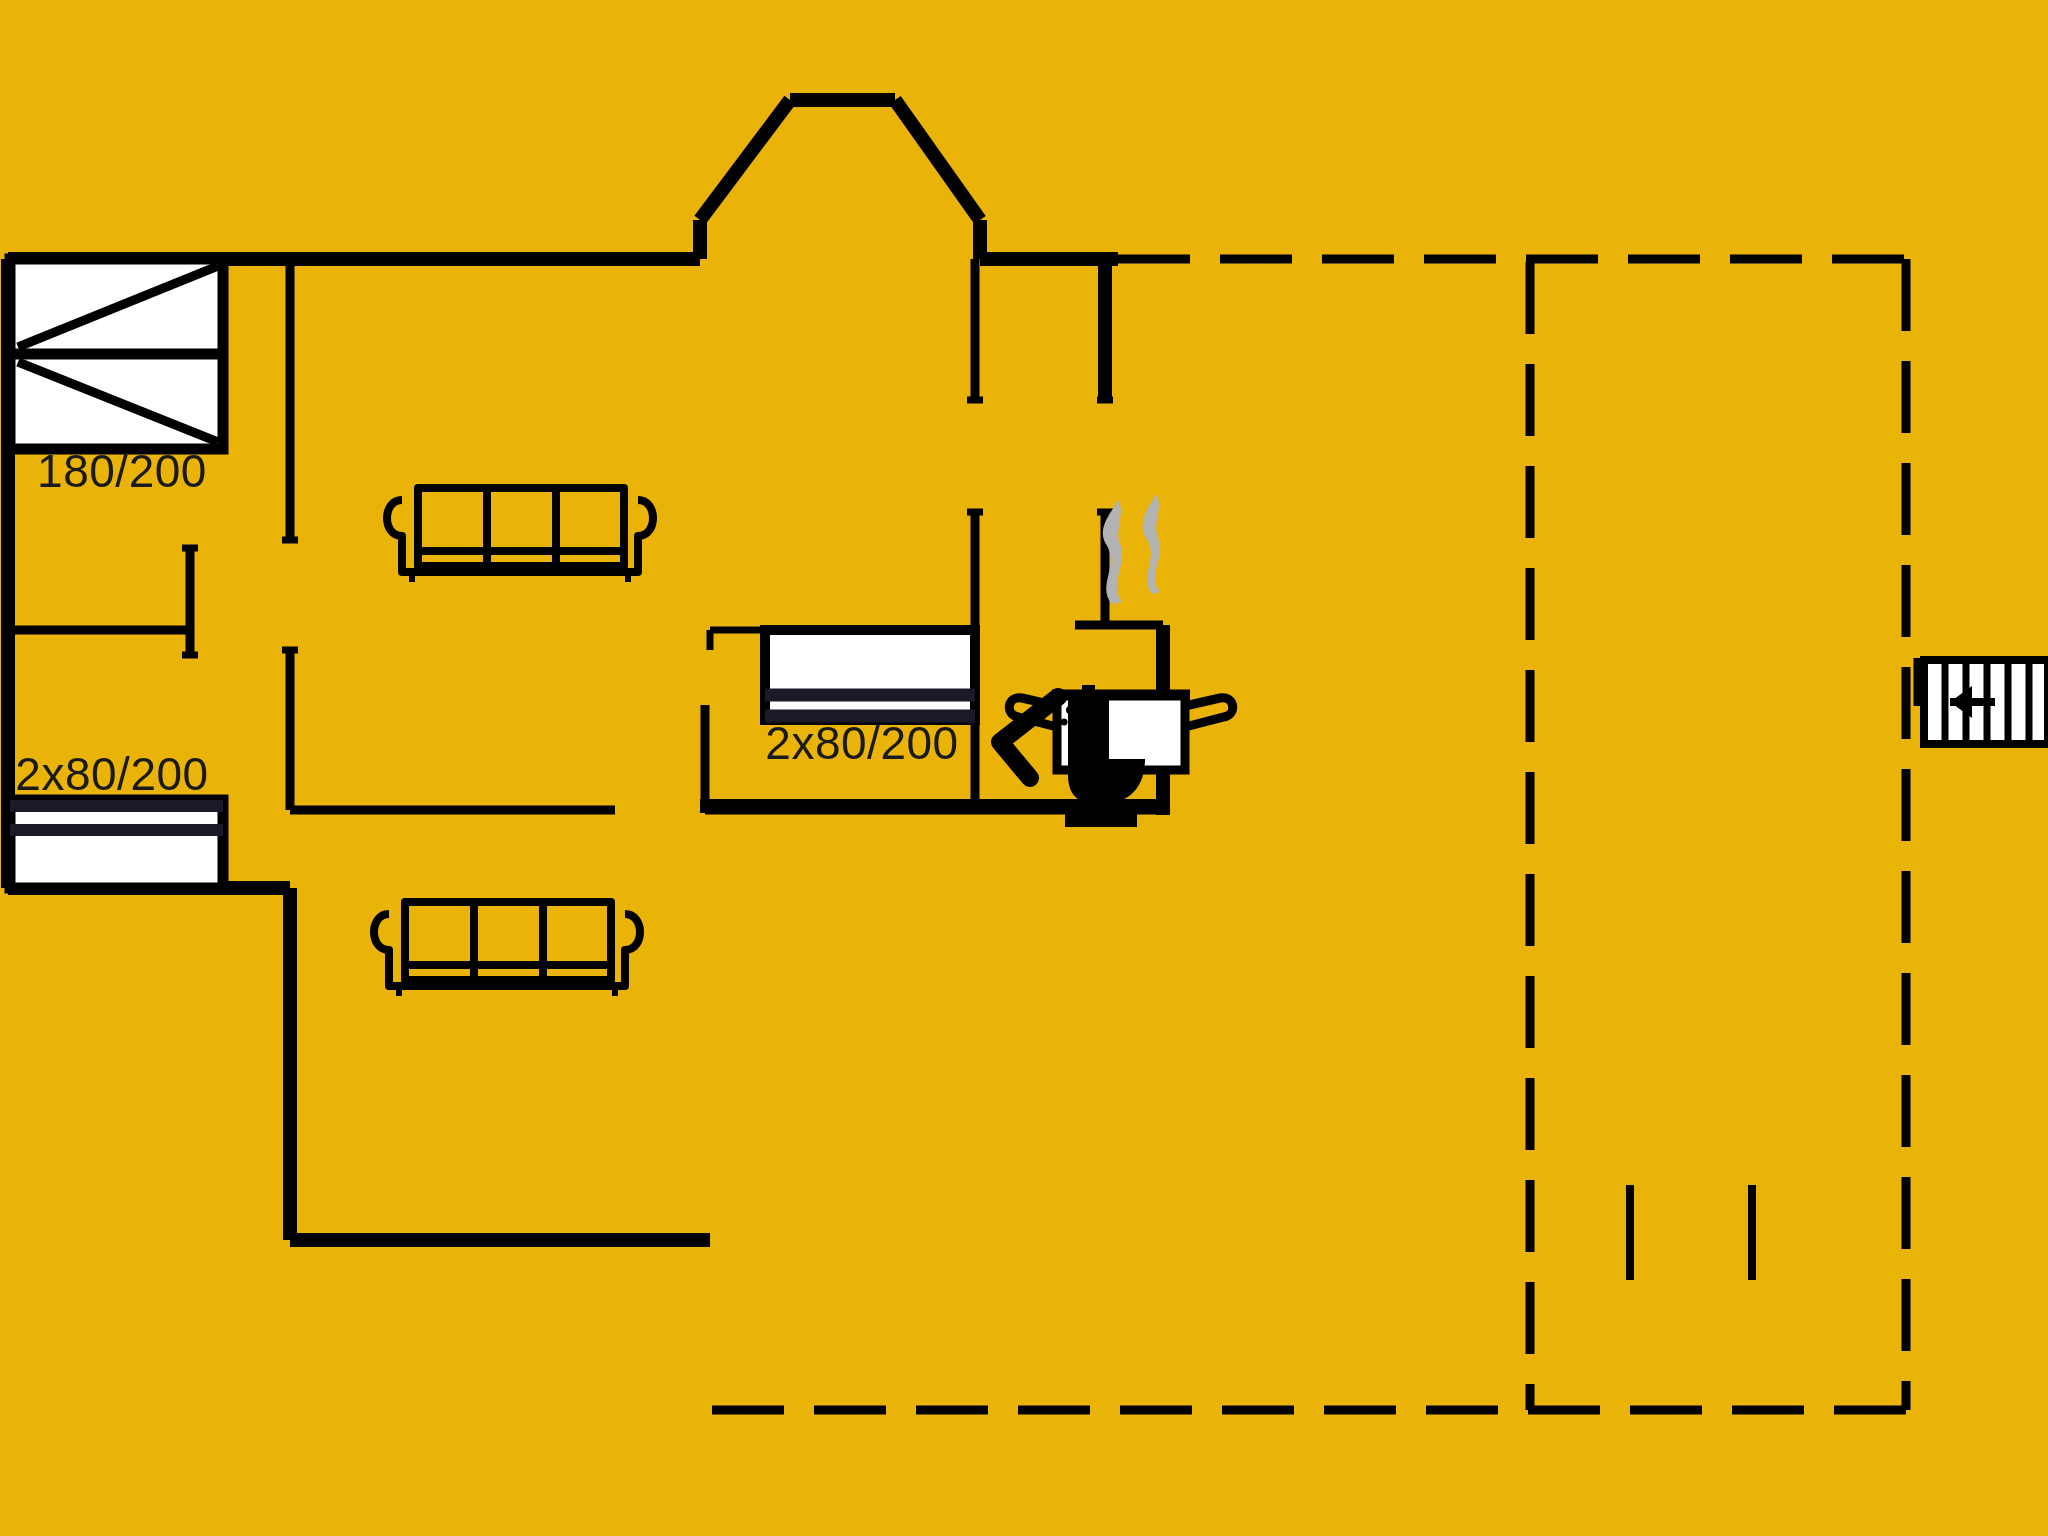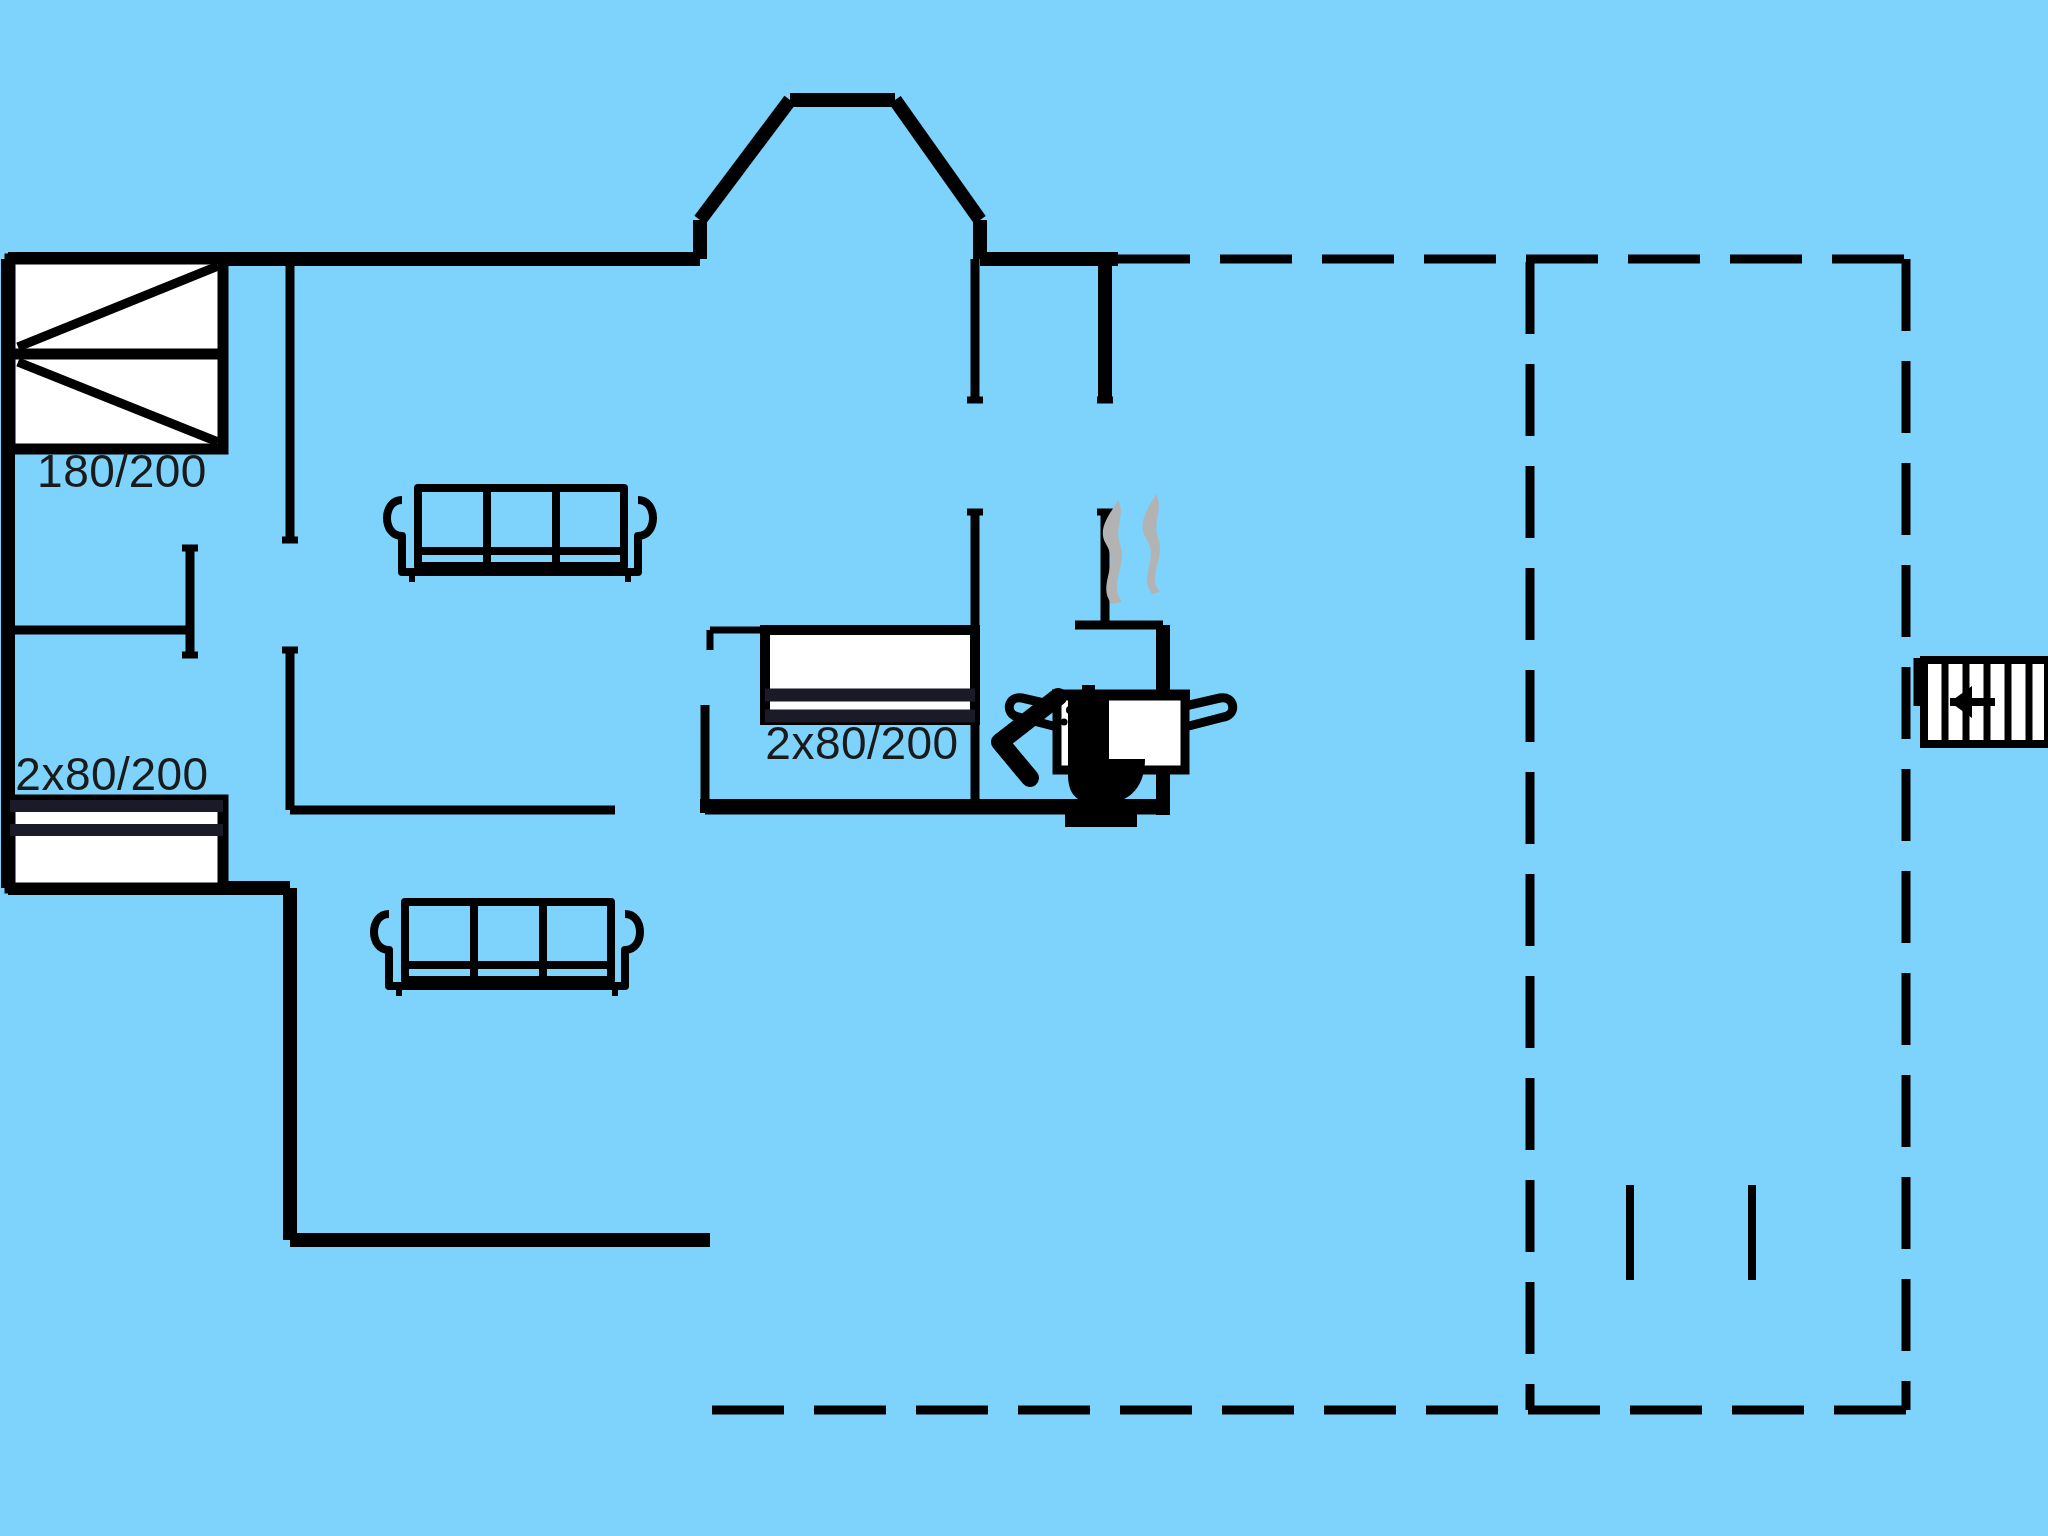--- a/index.html
+++ b/index.html
@@ -31,21 +31,21 @@
   .room-label {
     font-family: "Liberation Sans", sans-serif;
     font-size: 46px;
     fill: #1a1a1a;
     letter-spacing: 0.5px;
   }
 </style>
 </head>
 <body style="background: rgb(255, 255, 255);">
 
-<div id="plan-root" style="background: #7dd3fc;">
+<div id="plan-root" style="background: #eab308;">
 
   <svg id="floorplan-svg" viewBox="0 0 2048 1536" xmlns="http://www.w3.org/2000/svg">
 
     <g fill="none" stroke="#000000" stroke-width="14" stroke-linecap="butt" stroke-linejoin="miter">
 
       <path d="M 8 259 L 290 259"></path>
 
       <path d="M 290 259 L 700 259"></path>
       <path d="M 700 259 L 700 220"></path>
 

